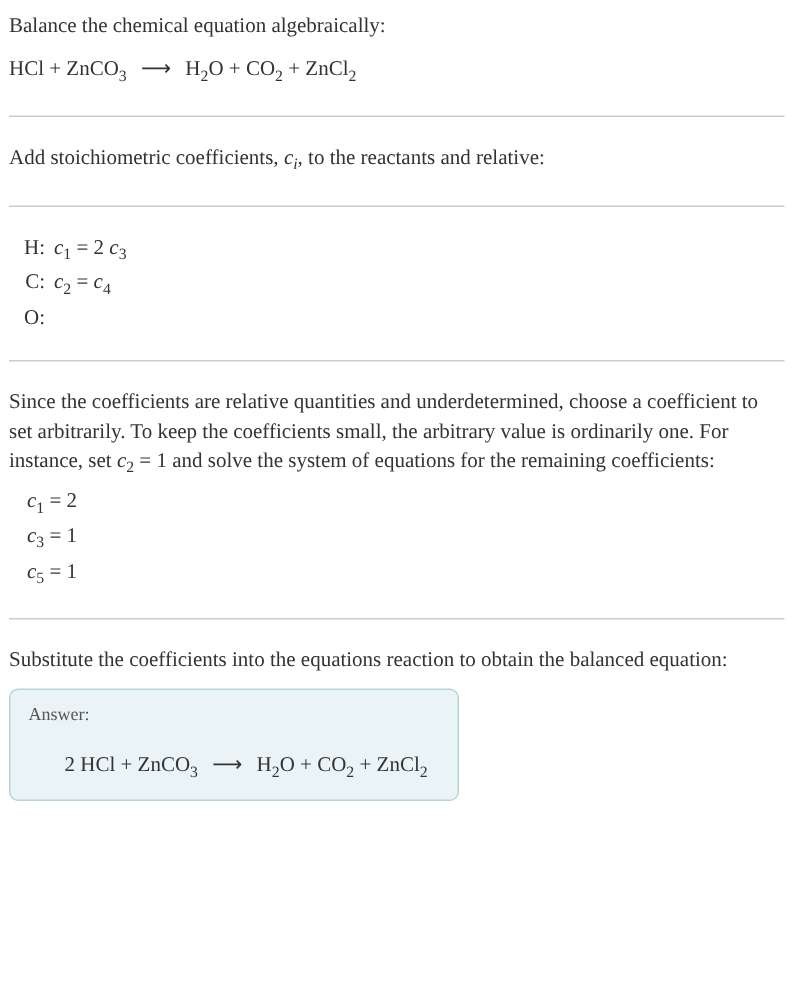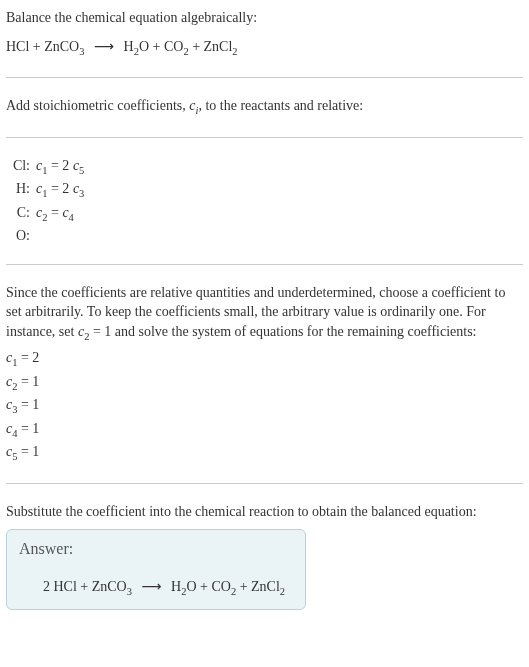--- a/index.html
+++ b/index.html
@@ -45,35 +45,36 @@
       align-items: baseline;
       margin-bottom: 1px;
     }
     .atom-label {
       width: 26px;
       text-align: right;
       padding-right: 6px;
     }
     .coeff-list {
       margin-top: 4px;
+      margin-left: 12px;
     }
     .coeff-row {
       margin-bottom: 1px;
     }
     .answer-box {
       background: #eaf4f6;
       border: 1px solid #b8d4da;
       border-radius: 6px;
       padding: 8px 12px 10px 12px;
       margin-top: 8px;
       display: inline-block;
       min-width: 300px;
     }
     .answer-label {
-      font-size: 16px;
+      font-size: 12px;
       color: #555;
       margin-bottom: 16px;
     }
     .answer-eq {
       padding-left: 24px;
     }
     .ci {
       font-style: italic;
     }
   </style>
@@ -89,51 +90,45 @@
 
 <div class="section">
   <div><span>Add stoichiometric coefficients, </span><span class="ci">c<sub>i</sub></span><span>, to the reactants and relative:</span></div>
 </div>
 
 <hr class="divider">
 
 <div class="section">
   <div class="atom-table">
     <div class="atom-row">
-      <div class="atom-label">Cl:</div>
-      <div><span class="ci">c</span><sub>1</sub> = 2 <span class="ci">c</span><sub>5</sub></div>
-    </div>
-    <div class="atom-row">
       <div class="atom-label">H:</div>
       <div><span class="ci">c</span><sub>1</sub> = 2 <span class="ci">c</span><sub>3</sub></div>
     </div>
     <div class="atom-row">
       <div class="atom-label">C:</div>
       <div><span class="ci">c</span><sub>2</sub> = <span class="ci">c</span><sub>4</sub></div>
     </div>
     <div class="atom-row">
       <div class="atom-label">O:</div>
     </div>
   </div>
 </div>
 
 <hr class="divider">
 
 <div class="section">
   <div><span>Since the coefficients are relative quantities and underdetermined, choose a coefficient to set arbitrarily. To keep the coefficients small, the arbitrary value is ordinarily one. For instance, set </span><span><span class="ci">c</span><sub>2</sub> = 1</span><span> and solve the system of equations for the remaining coefficients:</span></div>
   <div class="coeff-list">
     <div class="coeff-row"><span class="ci">c</span><sub>1</sub> = 2</div>
-    <div class="coeff-row"><span class="ci">c</span><sub>2</sub> = 1</div>
     <div class="coeff-row"><span class="ci">c</span><sub>3</sub> = 1</div>
-    <div class="coeff-row"><span class="ci">c</span><sub>4</sub> = 1</div>
     <div class="coeff-row"><span class="ci">c</span><sub>5</sub> = 1</div>
   </div>
 </div>
 
 <hr class="divider">
 
 <div class="section">
-  <div>Substitute the coefficient into the chemical reaction to obtain the balanced equation:</div>
+  <div>Substitute the coefficients into the equations reaction to obtain the balanced equation:</div>
   <div class="answer-box">
     <div class="answer-label">Answer:</div>
     <div class="answer-eq equation">2 HCl + ZnCO<sub>3</sub> <span class="arrow">⟶</span> H<sub>2</sub>O + CO<sub>2</sub> + ZnCl<sub>2</sub></div>
   </div>
 </div>
 
 </body></html>

